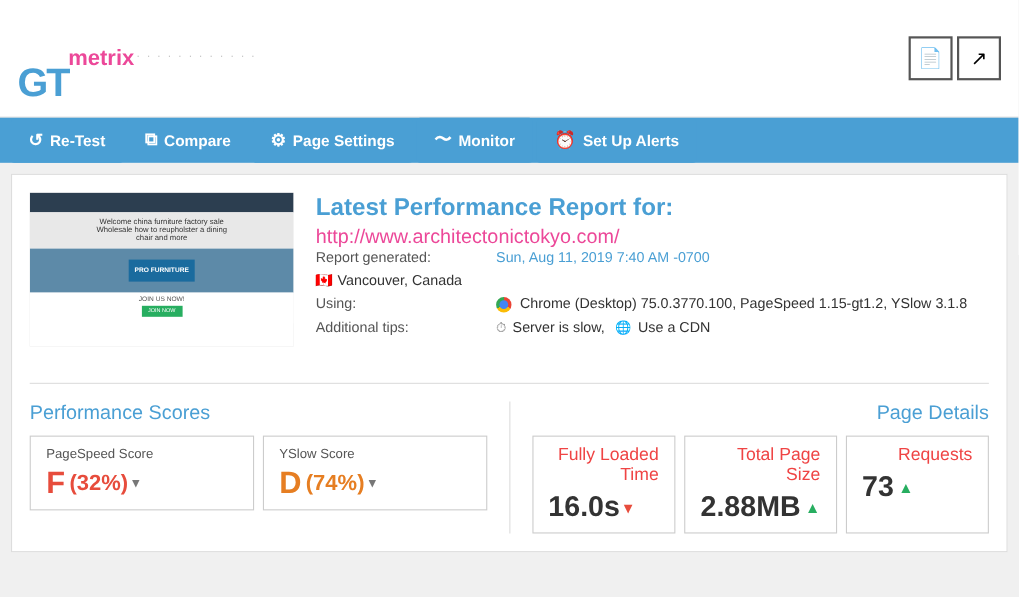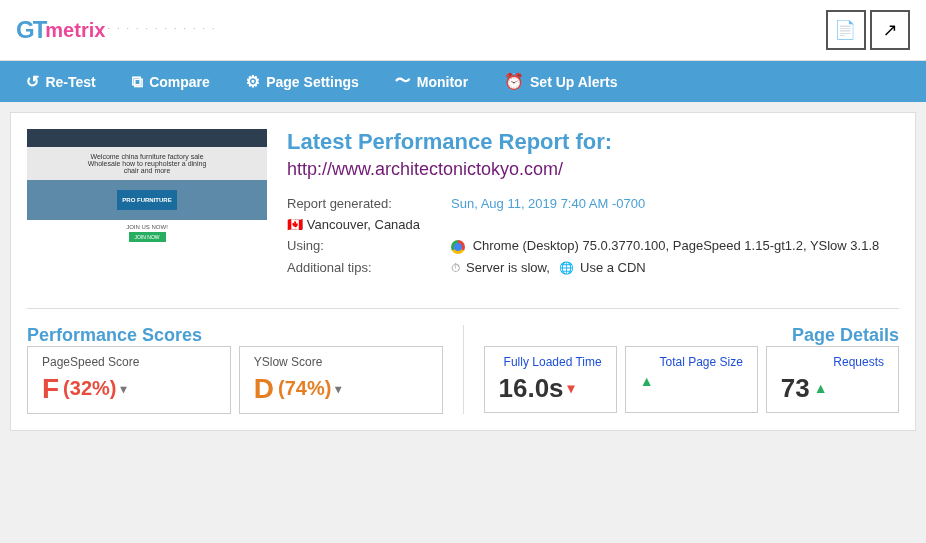--- a/index.html
+++ b/index.html
@@ -12,24 +12,25 @@
       align-items: center;
       justify-content: space-between;
       padding: 10px 16px;
       border-bottom: 1px solid #ddd;
     }
     .logo {
       display: flex;
       align-items: center;
     }
     .logo-gt {
-      font-size: 24px;
+      font-size: 36px;
       font-weight: bold;
       color: #4a9fd4;
       letter-spacing: -2px;
+      margin-top: 44px;
     }
     .logo-metrix {
       font-size: 20px;
       font-weight: bold;
       color: #ec4899;
     }
     .logo-sub {
       font-size: 9px;
       color: #aaa;
       letter-spacing: 2px;
@@ -108,22 +109,22 @@
 
     .report-details { flex: 1; }
     .report-title {
       font-size: 22px;
       color: #4a9fd4;
       font-weight: bold;
       margin-bottom: 4px;
     }
     .report-url {
       font-size: 18px;
-      color: #701a75;
-      margin-bottom: 16px;
+      color: #ec4899;
+      margin-bottom: 0;
     }
     .report-meta { display: flex; flex-direction: column; gap: 6px; }
     .meta-row { display: flex; align-items: flex-start; gap: 4px; font-size: 13px; }
     .meta-label { color: #555; text-align: left; min-width: 160px; }
     .meta-value { color: #333; }
     .meta-value.blue { color: #4a9fd4; }
     .tip-icon { color: #888; font-size: 12px; margin-right: 2px; }
     .globe-icon { color: #888; font-size: 12px; margin-right: 2px; }
 
     
@@ -138,21 +139,22 @@
     }
     .page-details {
       flex: 1;
       padding-left: 20px;
       border-left: 1px solid #ddd;
       text-align: right;
     }
     .section-title {
       font-size: 18px;
       color: #4a9fd4;
-      font-weight: bold;
+      font-weight: normal;
+      margin-bottom: 10px;
     }
     .scores-grid {
       display: flex;
       gap: 8px;
     }
     .score-card {
       border: 1px solid #ccc;
       padding: 8px 14px;
       flex: 1;
       background: #fff;
@@ -178,22 +180,22 @@
       display: flex;
       gap: 8px;
     }
     .detail-card {
       border: 1px solid #ccc;
       padding: 8px 14px;
       flex: 1;
       background: #fff;
     }
     .detail-label {
-      font-size: 12px;
-      color: #1d4ed8;
+      font-size: 16px;
+      color: #ef4444;
       margin-bottom: 4px;
     }
     .detail-value {
       font-size: 26px;
       font-weight: bold;
       color: #333;
       display: flex;
       align-items: center;
       gap: 4px;
     }
@@ -332,20 +334,21 @@
         <div class="detail-card">
           <div class="detail-label">Fully Loaded Time</div>
           <div class="detail-value">
             <span>16.0s</span>
             <span class="arrow-down">▾</span>
           </div>
         </div>
         <div class="detail-card">
           <div class="detail-label">Total Page Size</div>
           <div class="detail-value">
+            <span>2.88MB</span>
             <span class="arrow-up">▲</span>
           </div>
         </div>
         <div class="detail-card">
           <div class="detail-label">Requests</div>
           <div class="detail-value">
             <span>73</span>
             <span class="arrow-up">▲</span>
           </div>
         </div>

